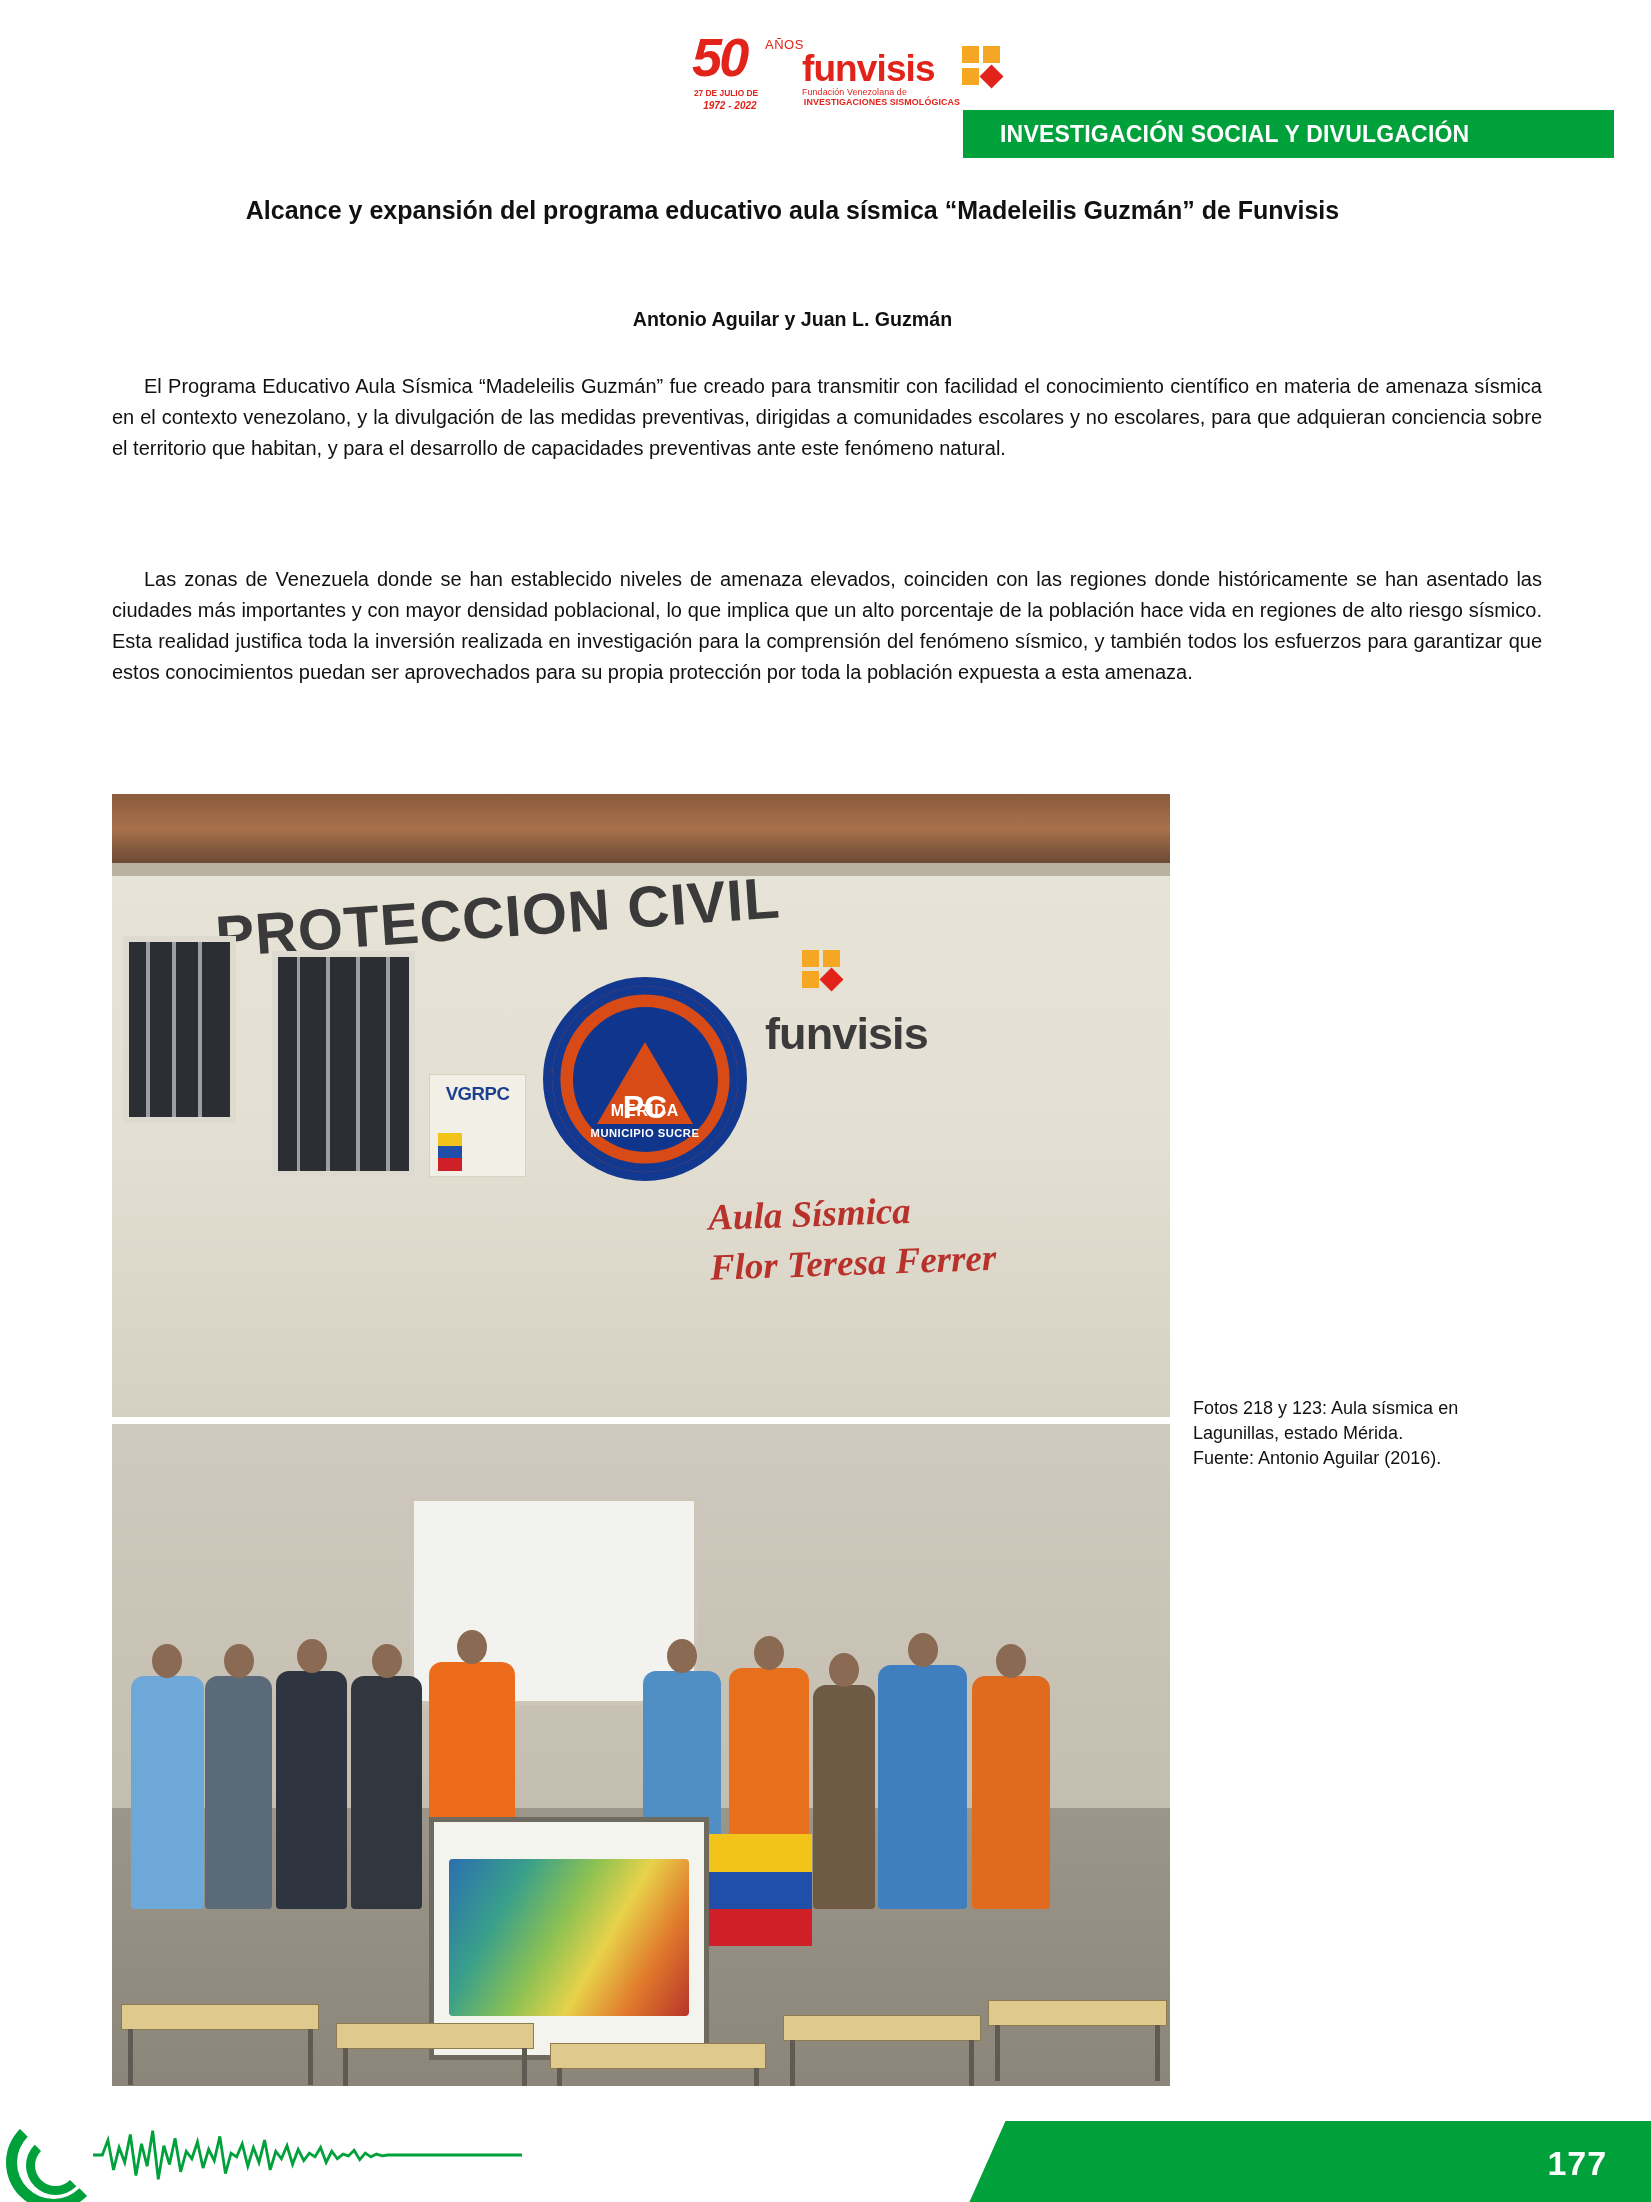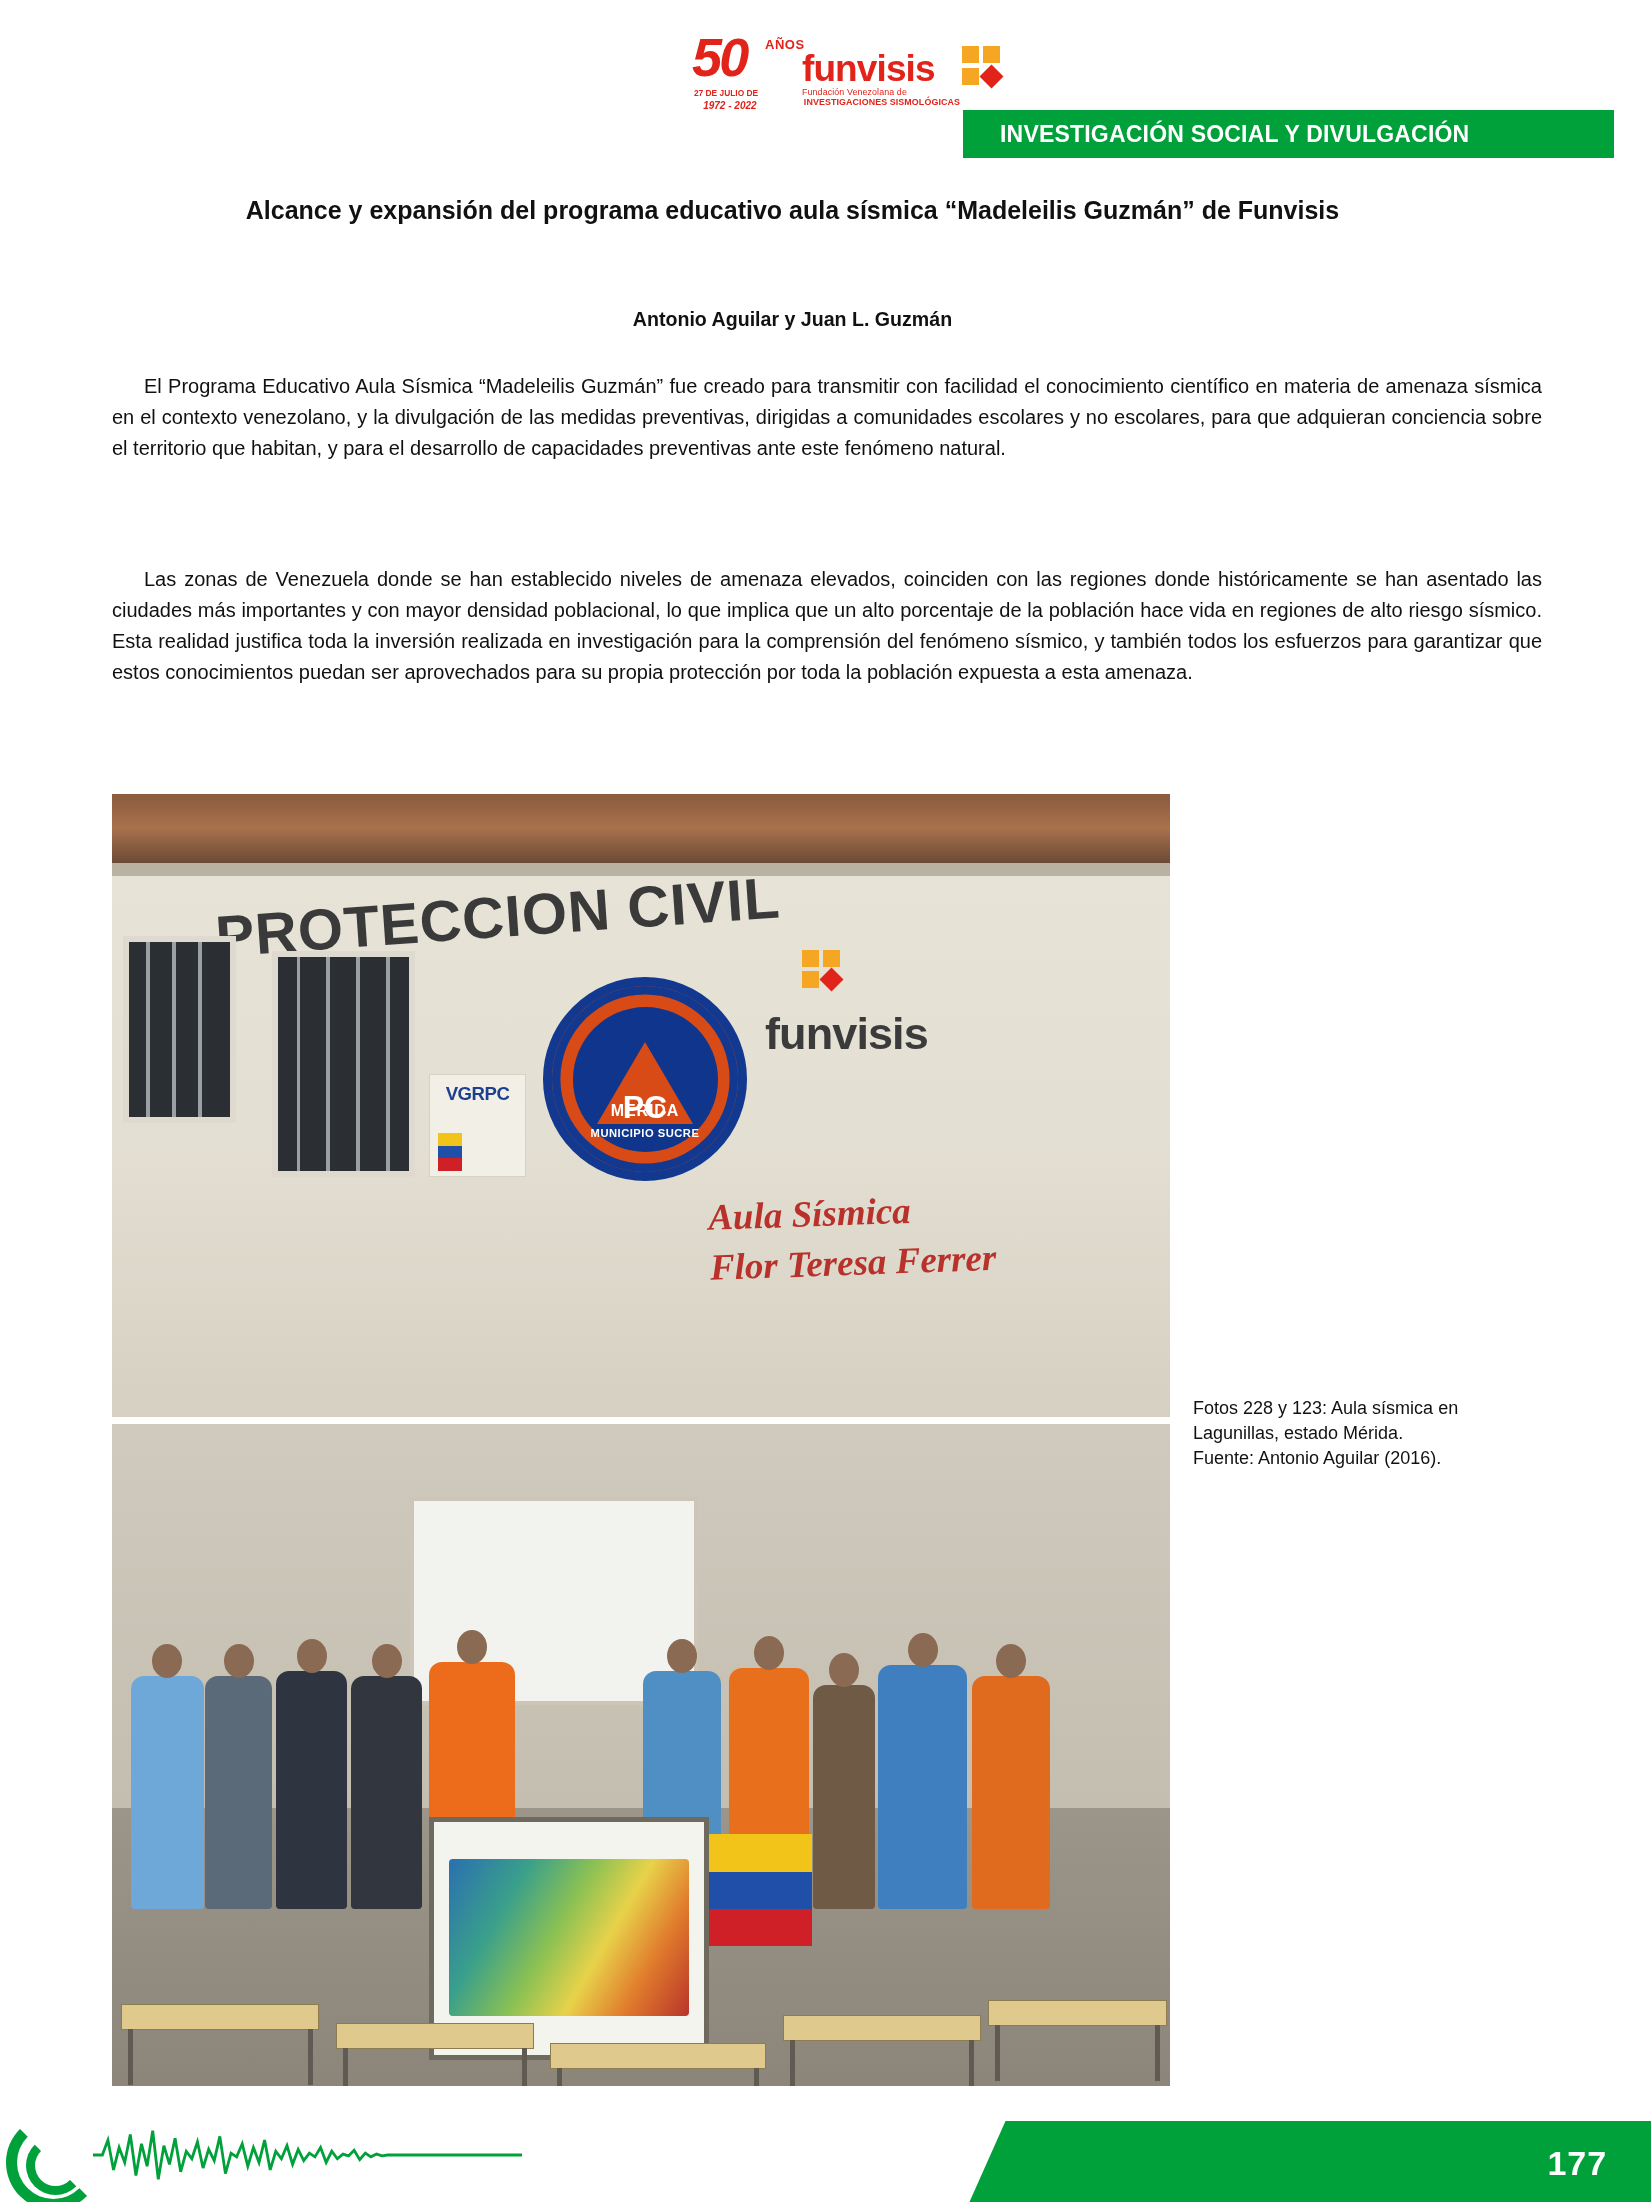--- a/index.html
+++ b/index.html
@@ -57,21 +57,21 @@
     font-size: 54px;
     color: #e2231a;
     line-height: 54px;
     letter-spacing: -2.8px;
   }
   .logo-50 .anios {
     position: absolute;
     left: 73px;
     top: 7.5px;
     font-size: 13px;
-    font-weight: bold;
+    font-weight: normal;
     color: #e2231a;
     letter-spacing: 0.5px;
   }
   .logo-50 .jul {
     position: absolute;
     left: 1.9px;
     top: 58px;
     font-size: 8.4px;
     font-weight: bold;
     color: #e2231a;
@@ -470,21 +470,21 @@
     <div class="word">funvisis</div>
   </div>
 
   <div class="aula-wall">
     <div>Aula Sísmica</div>
     <div>Flor Teresa Ferrer</div>
   </div>
 </div>
 
 <div class="caption">
-  <div>Fotos 228 y 123: Aula sísmica en</div>
+  <div>Fotos 218 y 123: Aula sísmica en</div>
   <div>Lagunillas, estado Mérida.</div>
   <div>Fuente: Antonio Aguilar (2016).</div>
 </div>
 
 <div class="photo2">
   <div class="room-wall"></div>
   <div class="room-floor"></div>
   <div class="whiteboard"></div>
 
   <div class="person" style="left:18.6px; width:73px; height:233px; background:#6ea8d8;">

